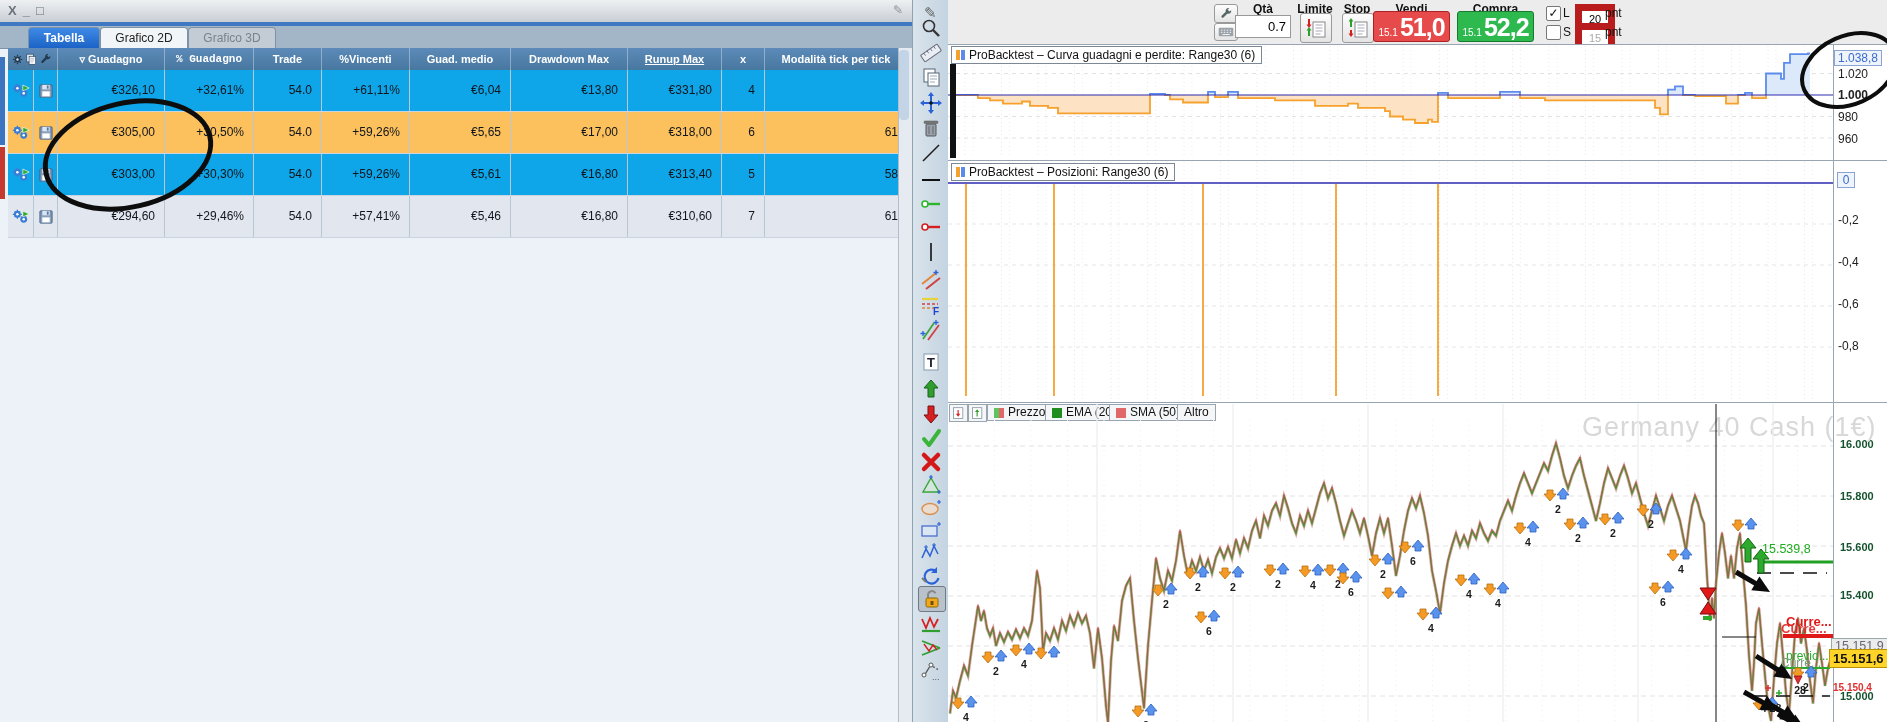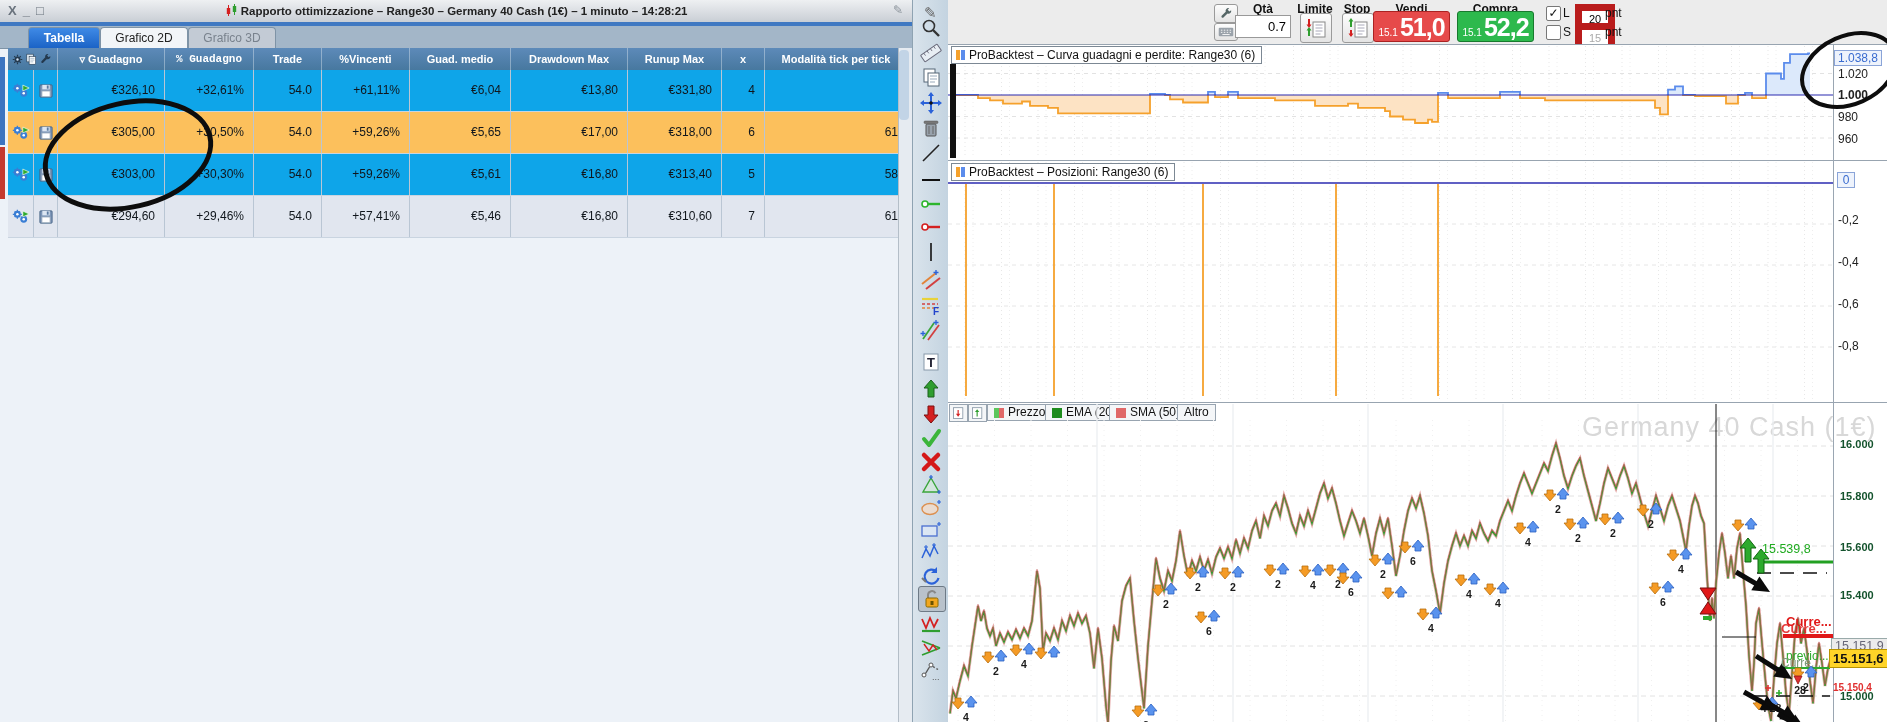--- a/index.html
+++ b/index.html
@@ -77,29 +77,20 @@
   .leg-sq{width:10px;height:10px;display:inline-block}
   .price-lab{position:absolute;font-size:12px;white-space:nowrap;z-index:4}
   svg{display:block}
 </style>
 </head>
 <body>
 
 <div class="abs" id="left-window">
   <div class="abs" id="titlebar">
     <span class="abs" id="win-controls"><span>X</span><span>_</span><span>□</span></span>
-    <div class="abs" id="win-title">
-      <svg width="13" height="13" style="display:inline-block;vertical-align:-2px">
-          <line x1="3.5" y1="1" x2="3.5" y2="12" stroke="#d42020"></line>
-          <rect x="1.8" y="4" width="3.4" height="6" fill="#d42020"></rect>
-          <line x1="9.5" y1="0" x2="9.5" y2="11" stroke="#2f9e2f"></line>
-          <rect x="7.8" y="2" width="3.4" height="6" fill="#2f9e2f"></rect>
-        </svg>
-      <span>Rapporto ottimizzazione – Range30 – Germany 40 Cash (1€) – 1 minuto – 14:28:21</span>
-    </div>
     <span class="abs" id="title-pencil">✎</span>
   </div>
   <div class="abs" id="accent-strip"></div>
   <div class="abs" id="tabbar">
     <div class="tab" id="tab-0">Tabella</div>
     <div class="tab" id="tab-1">Grafico 2D</div>
     <div class="tab" id="tab-2">Grafico 3D</div>
   </div>
   <div class="abs" id="opt-table">
       <div class="hdr-row">
@@ -117,21 +108,21 @@
           <svg width="13" height="13" viewBox="0 0 22 22">
             <path d="M19 5a4.2 4.2 0 0 1-5.6 5.2L7 16.6A2 2 0 0 1 4.2 13.8l6.4-6.4A4.2 4.2 0 0 1 16 2l-2.4 2.4 2.8 2.8z" fill="#24394e"></path>
           </svg>
         </div>
         <div class="hdr-cell" style="width: 107px;">▿ Guadagno</div>
         <div class="hdr-cell" style="width: 89px; font-family: Liberation Mono, monospace;">% Guadagno</div>
         <div class="hdr-cell" style="width: 68px;">Trade</div>
         <div class="hdr-cell" style="width: 88px;">%Vincenti</div>
         <div class="hdr-cell" style="width: 101px;">Guad. medio</div>
         <div class="hdr-cell" style="width: 117px;">Drawdown Max</div>
-        <div class="hdr-cell" style="width: 94px;">Runup Max</div>
+        <div class="hdr-cell" style="width: 94px; text-decoration: underline;">Runup Max</div>
         <div class="hdr-cell" style="width: 43px;">x</div>
         <div class="hdr-cell" style="width: 143px;">Modalità tick per tick</div>
       </div>
       <div class="t-row">
         <div class="t-ic" style="width: 26px;">
           <svg width="20" height="20" viewBox="0 0 22 22">
             <circle cx="7" cy="8" r="3.8" fill="#3a7ed4"></circle>
             <circle cx="7" cy="8" r="1.4" fill="#fff"></circle>
             <path d="M7 3v2M7 11v2M2 8h2M10 8h2M4 5l1.4 1.4M8.6 9.6L10 11M10 5L8.6 6.4M5.4 9.6L4 11" stroke="#3a7ed4" stroke-width="1.4"></path>
             <circle cx="14" cy="13.5" r="3.8" fill="#3a7ed4"></circle>

